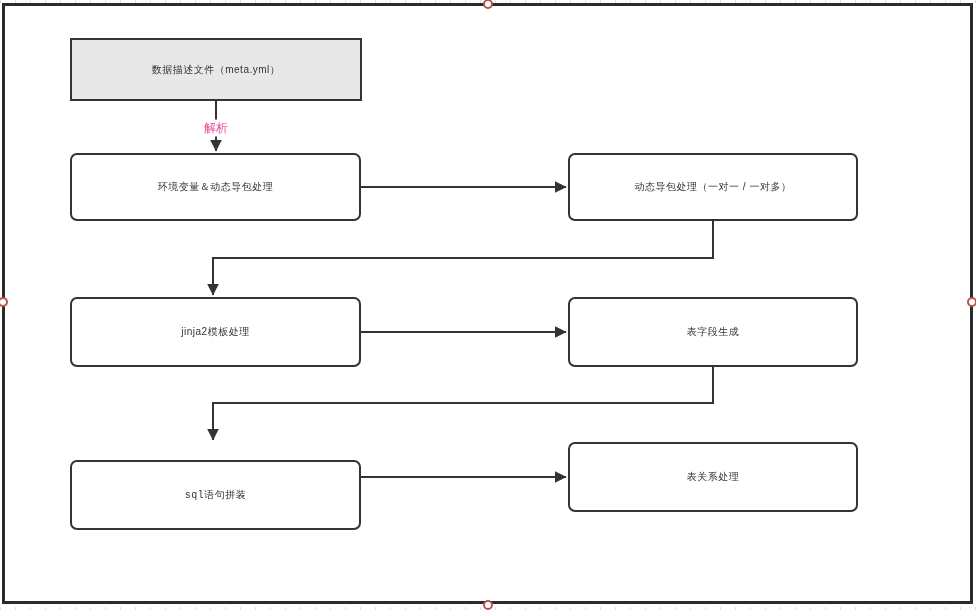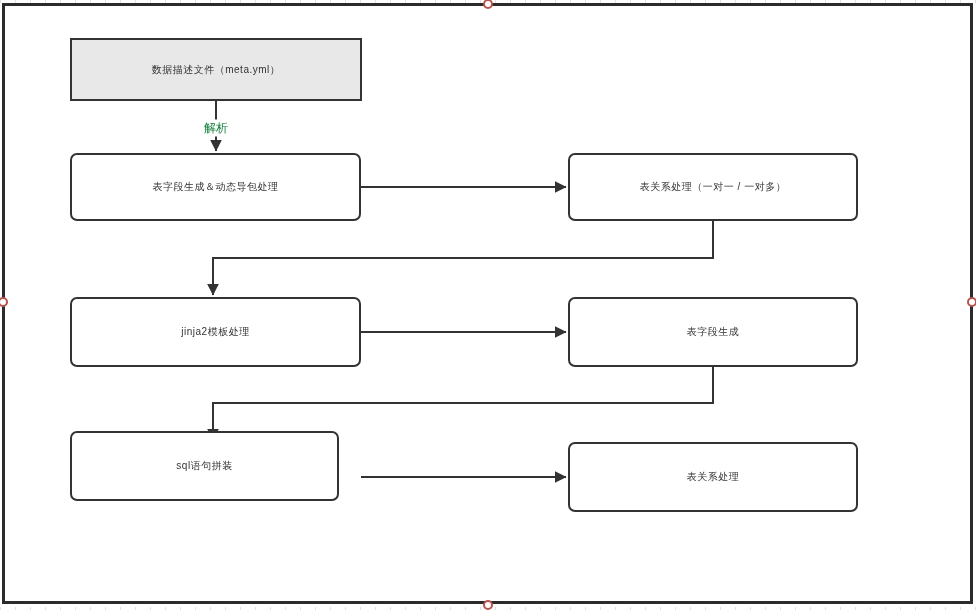--- a/index.html
+++ b/index.html
@@ -71,21 +71,21 @@
     background: #e8e8e8;
     border-radius: 0;
   }
   .edge-label {
     position: absolute;
     left: 216px; top: 128px;
     transform: translate(-50%, -50%);
     background: #ffffff;
     padding: 0 3px;
     font-size: 12px;
-    color: #15803d;
+    color: #ec4899;
     z-index: 4;
     white-space: nowrap;
   }
 </style>
 </head>
 <body>
 
 <div class="stage">
 
   <div class="grid-ticks top"></div>
@@ -111,36 +111,36 @@
     <polyline points="713,367 713,403 213,403 213,440" marker-end="url(#arrow)"></polyline>
 
     <line x1="361" y1="477" x2="566" y2="477" marker-end="url(#arrow)"></line>
   </svg>
 
   <div class="node start" style="left:70px; top:38px; width:292px; height:63px;">
     <span>数据描述文件（meta.yml）</span>
   </div>
 
   <div class="node" style="left:70px; top:153px; width:291px; height:68px;">
-    <span>表字段生成＆动态导包处理</span>
+    <span>环境变量＆动态导包处理</span>
   </div>
 
   <div class="node" style="left:568px; top:153px; width:290px; height:68px;">
-    <span>表关系处理（一对一 / 一对多）</span>
+    <span>动态导包处理（一对一 / 一对多）</span>
   </div>
 
   <div class="node" style="left:70px; top:297px; width:291px; height:70px;">
     <span>jinja2模板处理</span>
   </div>
 
   <div class="node" style="left:568px; top:297px; width:290px; height:70px;">
     <span>表字段生成</span>
   </div>
 
-  <div class="node" style="left:70px; top:431px; width:269px; height:70px;">
+  <div class="node" style="left:70px; top:460px; width:291px; height:70px;font-family:Liberation Mono, monospace;">
     <span>sql语句拼装</span>
   </div>
 
   <div class="node" style="left:568px; top:442px; width:290px; height:70px;">
     <span>表关系处理</span>
   </div>
 
   <span class="edge-label">解析</span>
 
   <div class="handle" style="left:483px; top:-1px;"></div>

